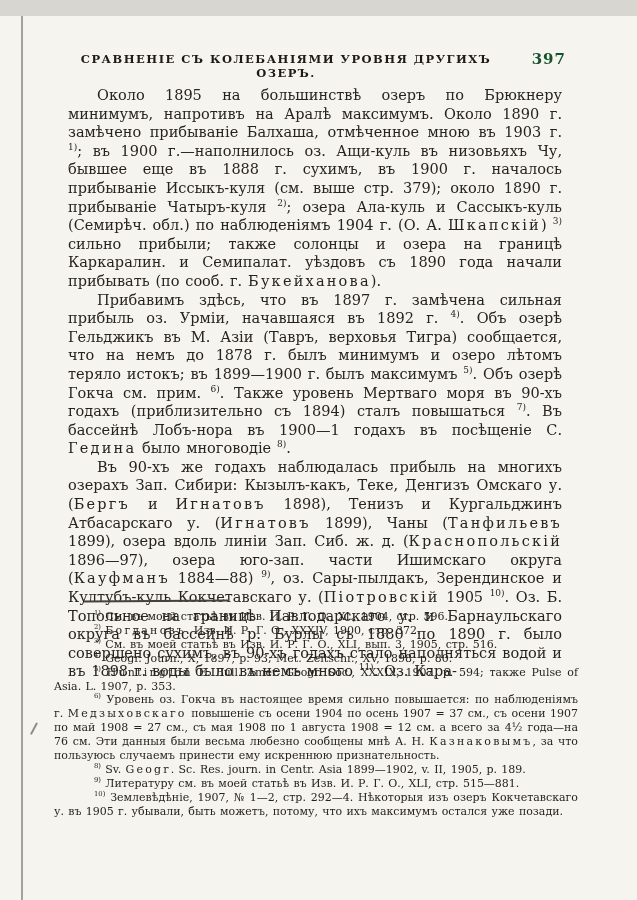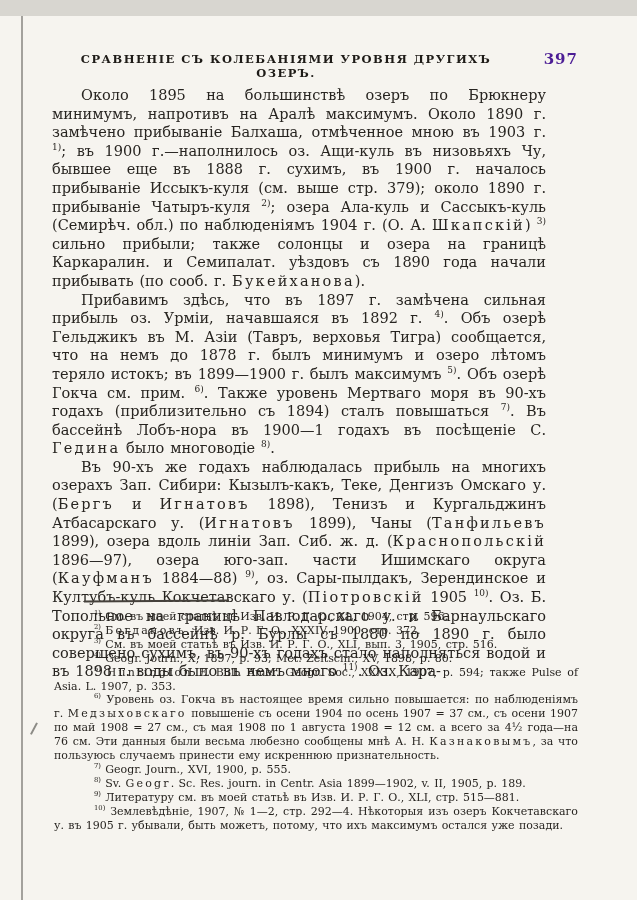--- a/index.html
+++ b/index.html
@@ -19,25 +19,25 @@
   .running-head{
     position:absolute;left:54px;top:36px;width:524px;height:20px;
   }
   .head-title{
     display:block;text-align:center;
     font-size:11.5px;font-weight:bold;letter-spacing:1.5px;
     color:#1e1b17;
     padding-right:60px;
   }
   .page-num{
-    position:absolute;right:0;top:-2px;
-    font-size:15px;font-weight:bold;color:#4c1d95;letter-spacing:1px;
+    position:absolute;right:12px;top:-2px;
+    font-size:15px;font-weight:bold;color:#14532d;letter-spacing:1px;
   }
   .body-text{
-    position:absolute;left:52px;top:70px;width:494px;
+    position:absolute;left:68px;top:70px;width:494px;
     font-size:14.5px;line-height:18.6px;
     text-align:justify;
     word-spacing:1.2px;
   }
   .body-text p{margin:0;text-indent:29px;}
   .body-text sup, .footnotes sup{
     font-size:0.62em;line-height:0;vertical-align:super;
   }
   .sp{letter-spacing:2.2px;}
   .fn-divider{
@@ -77,20 +77,19 @@
 
   <div class="fn-divider"></div>
 
   <div class="footnotes" id="footnotes">
       <p><sup>1)</sup><span> См. въ моей статьѣ въ Изв. И. Р. Г. О., XL, 1904, стр. 596.</span></p>
       <p><sup>2)</sup><span> </span><span class="sp">Богдановъ</span><span>. Изв. И. Р. Г. О., XXXIV, 1900, стр. 372.</span></p>
       <p><sup>3)</sup><span> См. въ моей статьѣ въ Изв. И. Р. Г. О., XLI, вып. 3, 1905, стр. 516.</span></p>
       <p><sup>4)</sup><span> Geogr. Journ., X, 1897, p. 93; Met. Zeitschr., XV, 1898, p. 80.</span></p>
       <p><sup>5)</sup><span> </span><span class="sp">Huntington</span><span> E. Bull. Amer. Geogr. Soc., XXXIX, 1907, p. 594; также Pulse of Asia. L. 1907, p. 353.</span></p>
       <p><sup>6)</sup><span> Уровень оз. Гокча въ настоящее время сильно повышается: по наблюденіямъ г. </span><span class="sp">Медзыховскаго</span><span> повышеніе съ осени 1904 по осень 1907 = 37 см., съ осени 1907 по май 1908 = 27 см., съ мая 1908 по 1 августа 1908 = 12 см. а всего за 4½ года—на 76 см. Эти данныя были весьма любезно сообщены мнѣ А. Н. </span><span class="sp">Казнаковымъ</span><span>, за что пользуюсь случаемъ принести ему искреннюю признательность.</span></p>
-      <p><sup>7)</sup><span> Geogr. Journ., XVI, 1900, p. 555.</span></p>
       <p><sup>8)</sup><span> Sv. </span><span class="sp">Geogr</span><span>. Sc. Res. journ. in Centr. Asia 1899—1902, v. II, 1905, p. 189.</span></p>
       <p><sup>9)</sup><span> Литературу см. въ моей статьѣ въ Изв. И. Р. Г. О., XLI, стр. 515—881.</span></p>
       <p><sup>10)</sup><span> Землевѣдѣніе, 1907, № 1—2, стр. 292—4. Нѣкоторыя изъ озеръ Кокчетавскаго у. въ 1905 г. убывали, быть можетъ, потому, что ихъ максимумъ остался уже позади.</span></p>
     </div>
 
   <div class="pencil-mark"></div>
 </div>
 
 </body></html>

